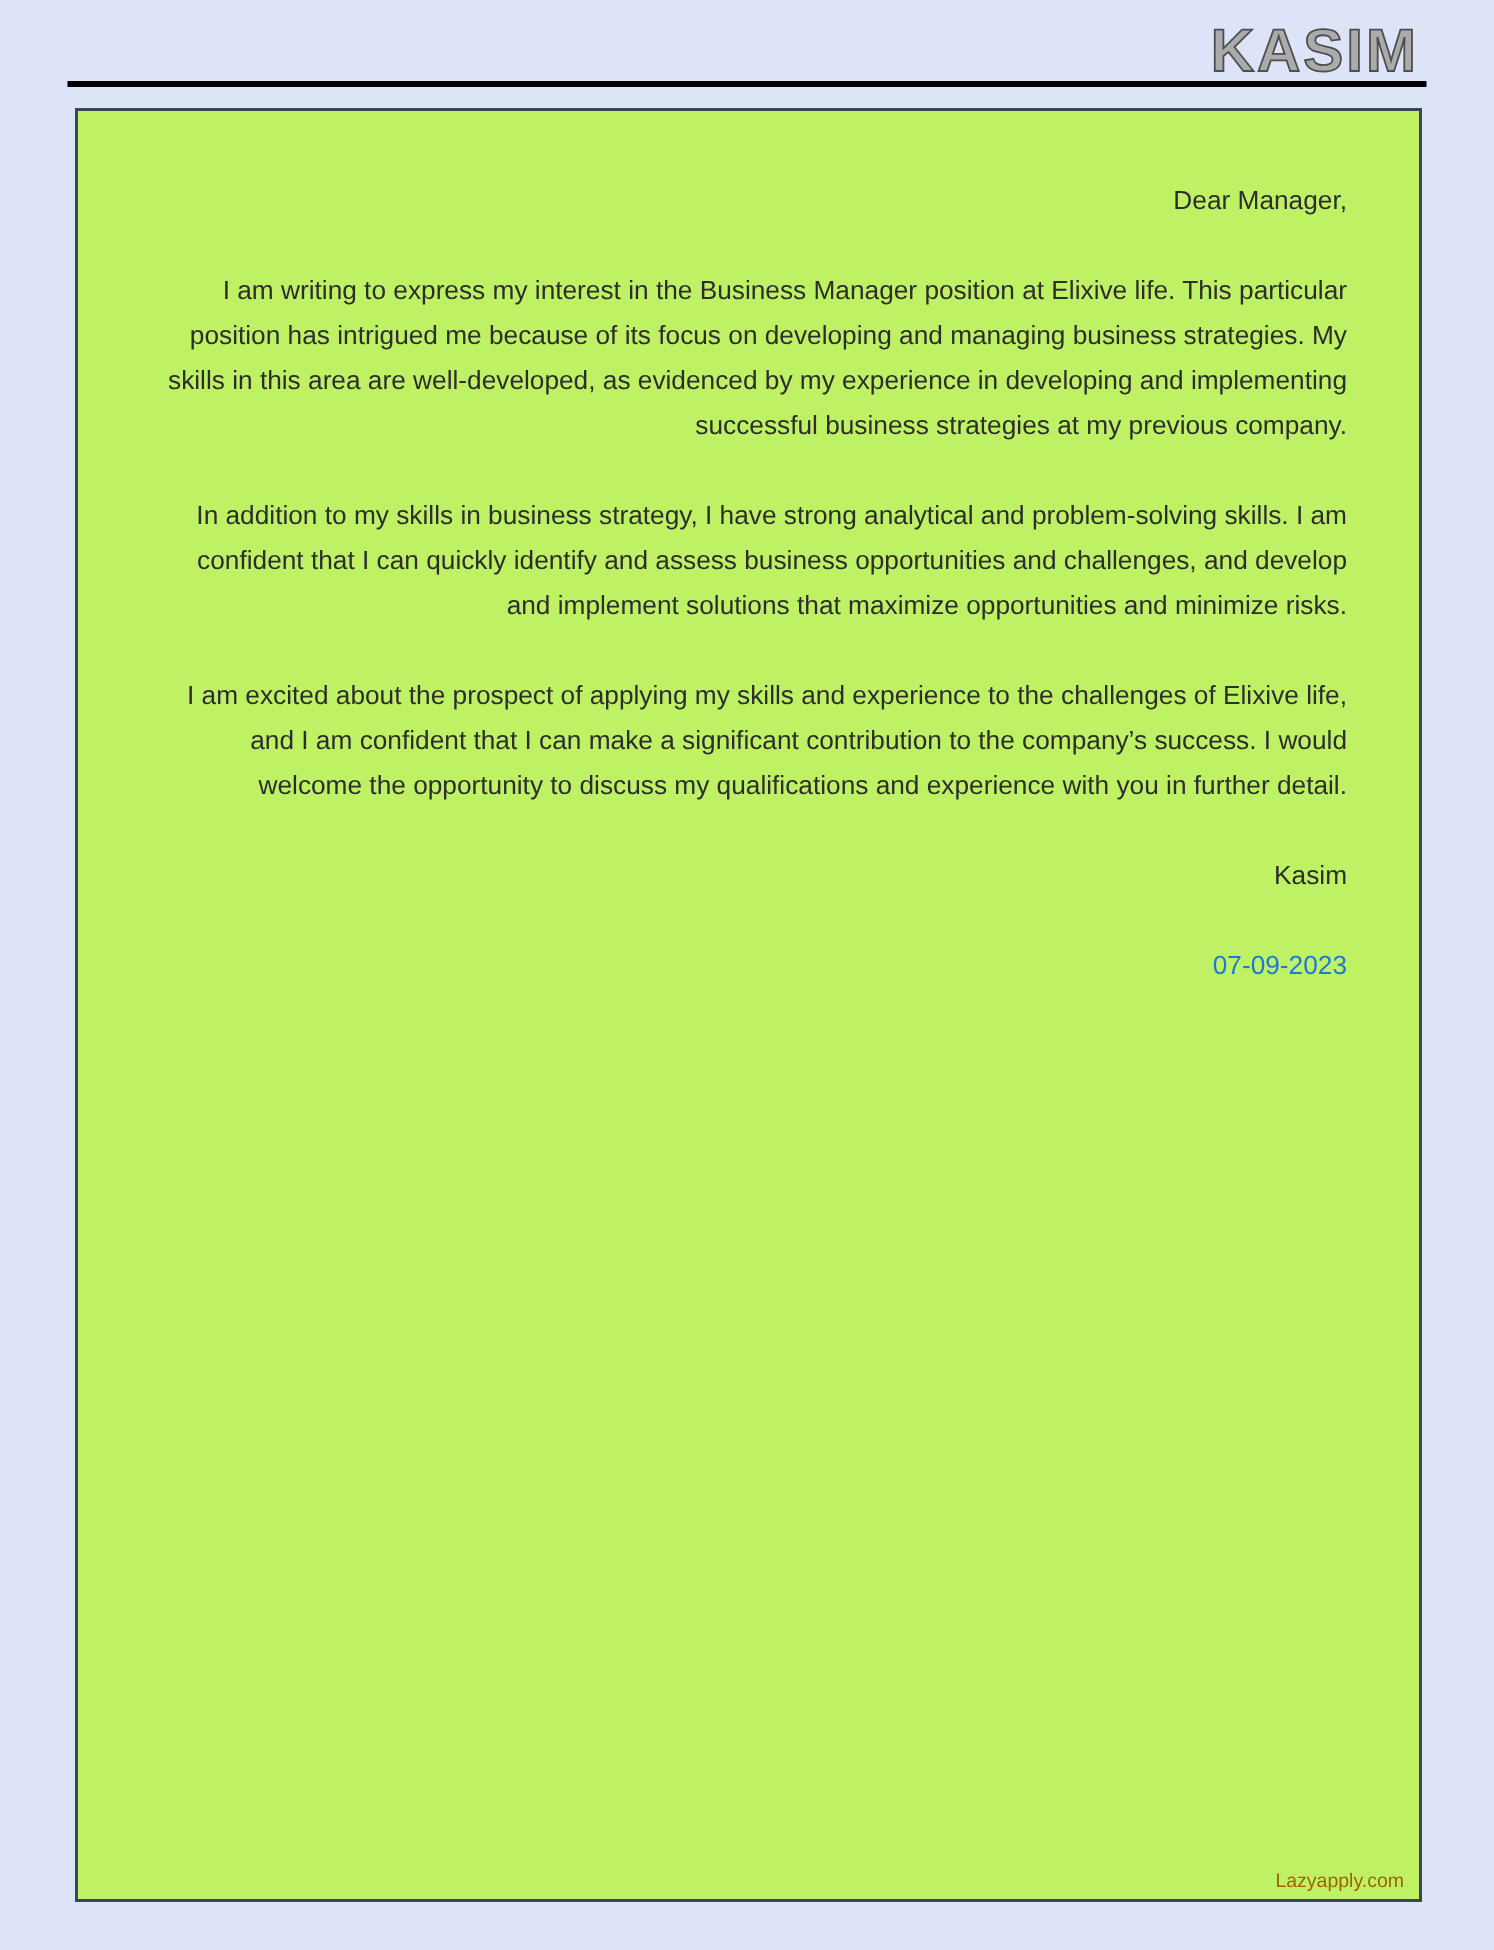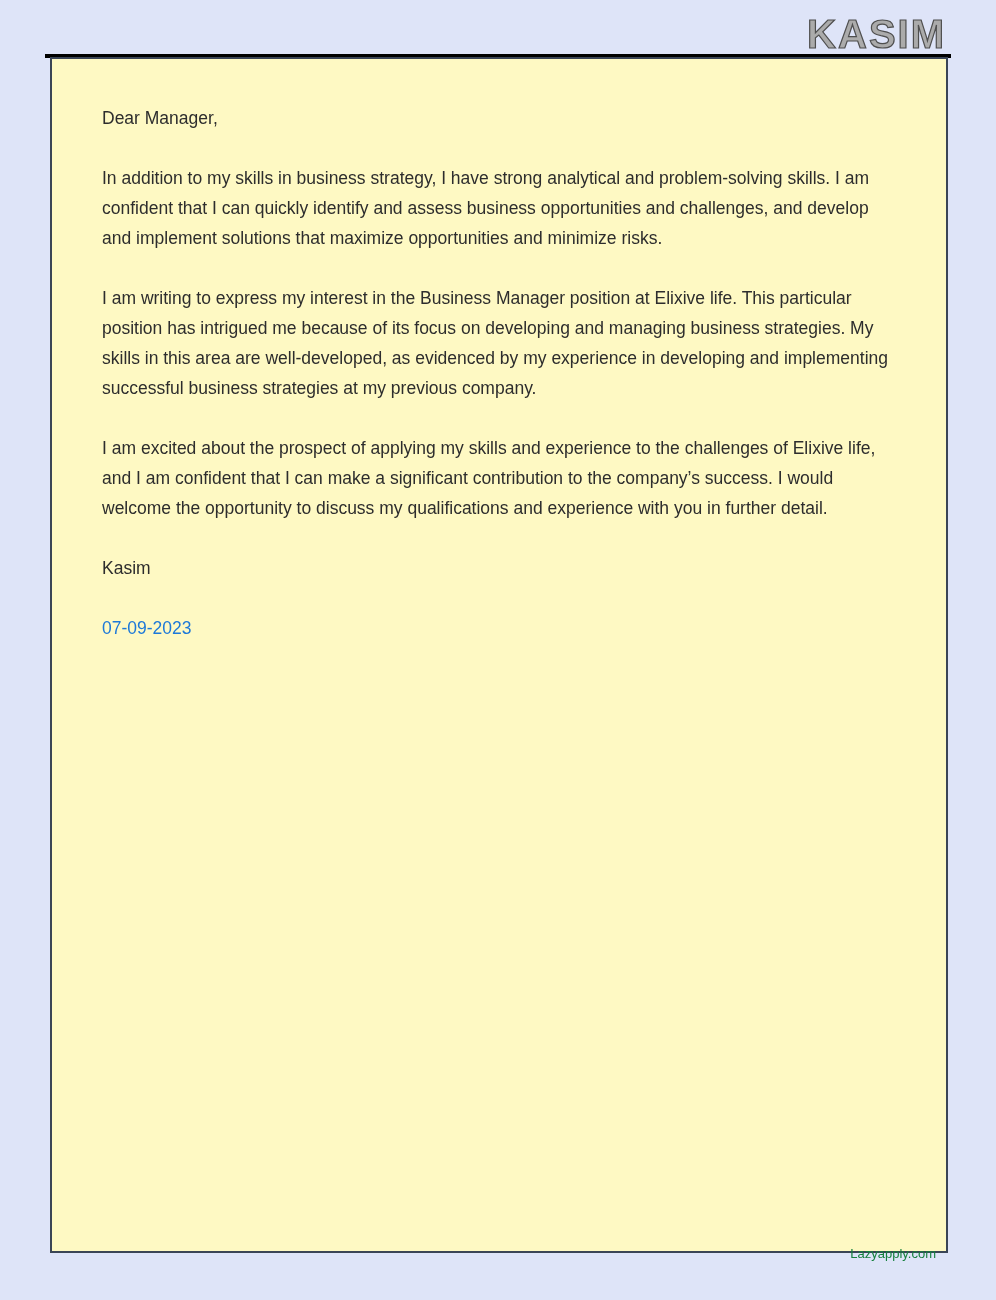--- a/index.html
+++ b/index.html
@@ -29,64 +29,65 @@
     position: absolute;
     left: 45px;
     top: 54px;
     width: 906px;
     height: 4px;
     background: #000;
   }
   .page {
     position: absolute;
     left: 50px;
-    top: 57px;
+    top: 72px;
     width: 894px;
     height: 1192px;
-    background: #fef9c3;
+    background: #bef264;
     border: 2px solid #3a4556;
     box-sizing: content-box;
+    text-align: right;
   }
   .letter {
     padding: 44px 48px 0 50px;
     color: #2d2d2d;
     font-size: 17.5px;
     line-height: 30px;
   }
   .letter p {
     margin: 0 0 30px 0;
   }
   .letter p.date {
     margin-top: 24px;
     color: #1d79d8;
   }
   .footer {
     position: absolute;
     top: 1246px;
     right: 60px;
     font-size: 13px;
-    color: #15803d;
+    color: #a16207;
   }
 </style>
 </head>
 <body>
 
 <div>
 
   <div class="logo">KASIM</div>
 
   <div class="top-line"></div>
 
   <div class="page">
     <div class="letter">
       <p>Dear Manager,</p>
 
+      <p>I am writing to express my interest in the Business Manager position at Elixive life. This particular position has intrigued me because of its focus on developing and managing business strategies. My skills in this area are well-developed, as evidenced by my experience in developing and implementing successful business strategies at my previous company.</p>
+
       <p>In addition to my skills in business strategy, I have strong analytical and problem-solving skills. I am confident that I can quickly identify and assess business opportunities and challenges, and develop and implement solutions that maximize opportunities and minimize risks.</p>
-
-      <p>I am writing to express my interest in the Business Manager position at Elixive life. This particular position has intrigued me because of its focus on developing and managing business strategies. My skills in this area are well-developed, as evidenced by my experience in developing and implementing successful business strategies at my previous company.</p>
 
       <p>I am excited about the prospect of applying my skills and experience to the challenges of Elixive life, and I am confident that I can make a significant contribution to the company’s success. I would welcome the opportunity to discuss my qualifications and experience with you in further detail.</p>
 
 
 
       <p>Kasim</p>
 
       <p class="date">07-09-2023</p>
     </div>
   </div>

